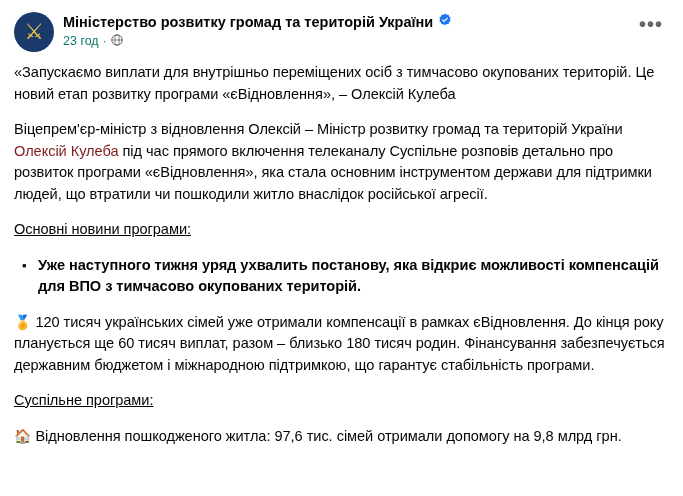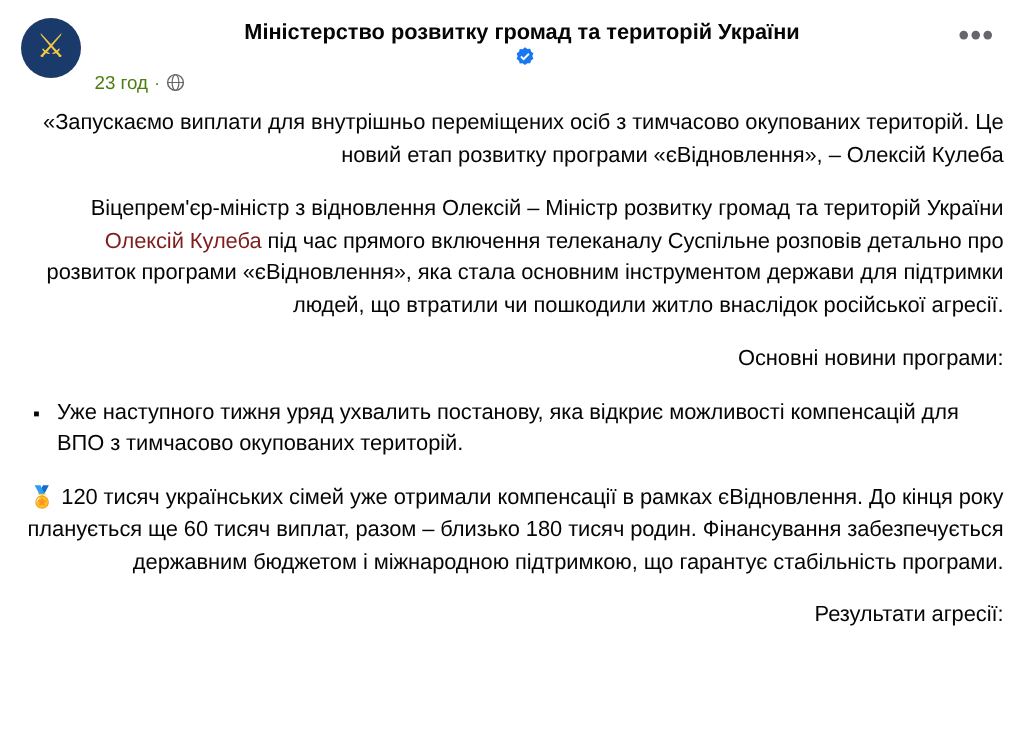--- a/index.html
+++ b/index.html
@@ -47,42 +47,40 @@
     font-family: "DejaVu Sans", sans-serif;
   }
   .header-text {
     margin-left: 9px;
     flex: 1 1 auto;
     min-width: 0;
     padding-top: 1px;
   }
   .name-row {
     display: flex;
-    align-items: center;
+    align-items: flex-start;
     line-height: 18px;
-    flex-direction: column;
   }
   .page-name {
     font-size: 14.5px;
     font-weight: bold;
     color: #050505;
     white-space: nowrap;
   }
   .verified {
     margin-left: 5px;
     width: 14px;
     height: 14px;
     flex: 0 0 14px;
     display: inline-block;
   }
   .meta-row {
     display: flex;
-    align-items: center;
     margin-top: 3px;
-    color: #4d7c0f;
+    color: #0f766e;
     font-size: 12.5px;
     line-height: 14px;
   }
   .meta-row .dot {
     margin: 0 4px;
     font-size: 12px;
   }
   .globe {
     width: 12px;
     height: 12px;
@@ -102,52 +100,53 @@
   }
   
   .post-body {
     font-size: 14.6px;
     line-height: 21.5px;
     color: #050505;
     letter-spacing: -0.05px;
   }
   .post-body p {
     margin: 0 0 14px 0;
-    text-align: right;
   }
   .lead {
     margin-bottom: 14px;
   }
   .link {
     color: #7f1d1d;
     cursor: pointer;
   }
   .bullets {
     margin: 0 0 14px 0;
     padding-left: 24px;
     list-style: none;
+    font-weight: bold;
   }
   .bullets li {
     position: relative;
     margin: 0 0 3px 0;
   }
   .bullets li:before {
     content: "\25AA";
     position: absolute;
     left: -16px;
     top: 0;
     font-size: 13px;
     color: #050505;
   }
   .emoji {
     font-family: "DejaVu Sans", sans-serif;
     font-size: 14px;
   }
   .para-gap-sm {
     margin-bottom: 6px;
+    text-decoration: underline;
   }
   .results-list p {
     margin: 0 0 2px 0;
   }
 </style>
 </head>
 <body>
 
 <div class="post">
 
@@ -187,17 +186,21 @@
     <p><span>Віцепрем'єр-міністр з відновлення Олексій – Міністр розвитку громад та територій України </span><span class="link">Олексій Кулеба</span><span> під час прямого включення телеканалу Суспільне розповів детально про розвиток програми «єВідновлення», яка стала основним інструментом держави для підтримки людей, що втратили чи пошкодили житло внаслідок російської агресії.</span></p>
 
     <p class="para-gap-sm">Основні новини програми:</p>
 
     <ul class="bullets">
       <li>Уже наступного тижня уряд ухвалить постанову, яка відкриє можливості компенсацій для ВПО з тимчасово окупованих територій.</li>
     </ul>
 
     <p><span class="emoji">🏅</span> <span>120 тисяч українських сімей уже отримали компенсації в рамках єВідновлення. До кінця року планується ще 60 тисяч виплат, разом – близько 180 тисяч родин. Фінансування забезпечується державним бюджетом і міжнародною підтримкою, що гарантує стабільність програми.</span></p>
 
-    <p class="para-gap-sm">Результати агресії:</p>
-
+    <p class="para-gap-sm">Суспільне програми:</p>
+
+    <div class="results-list">
+      <p><span class="emoji">🏠</span> <span>Відновлення пошкодженого житла: 97,6 тис. сімей отримали допомогу на 9,8 млрд грн.</span></p>
+
+    </div>
 
   </div>
 </div>
 
 </body></html>

